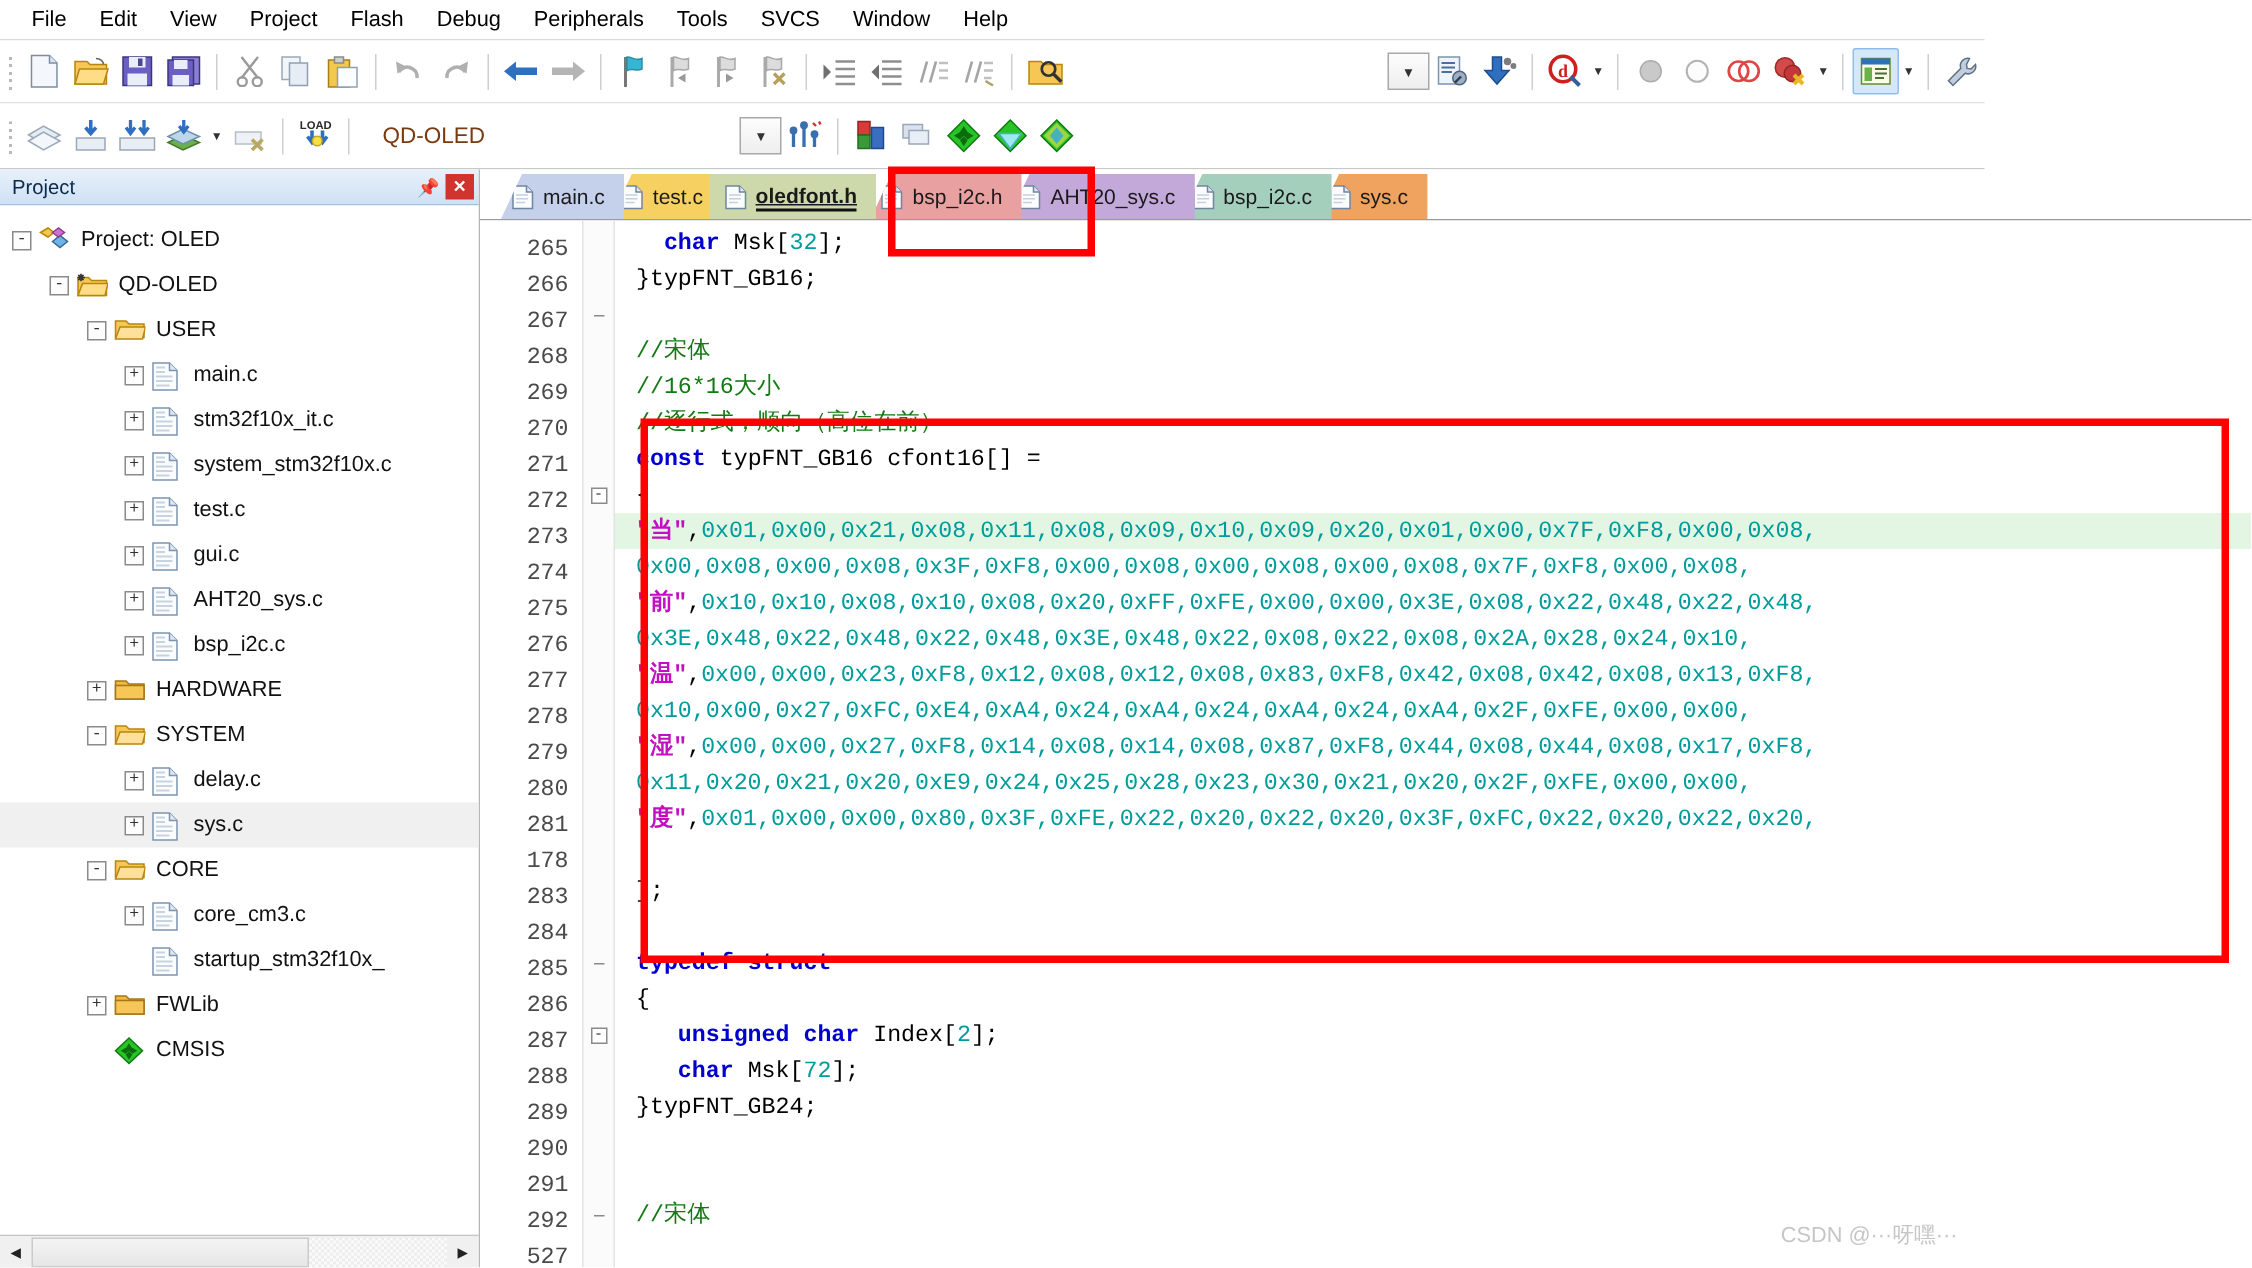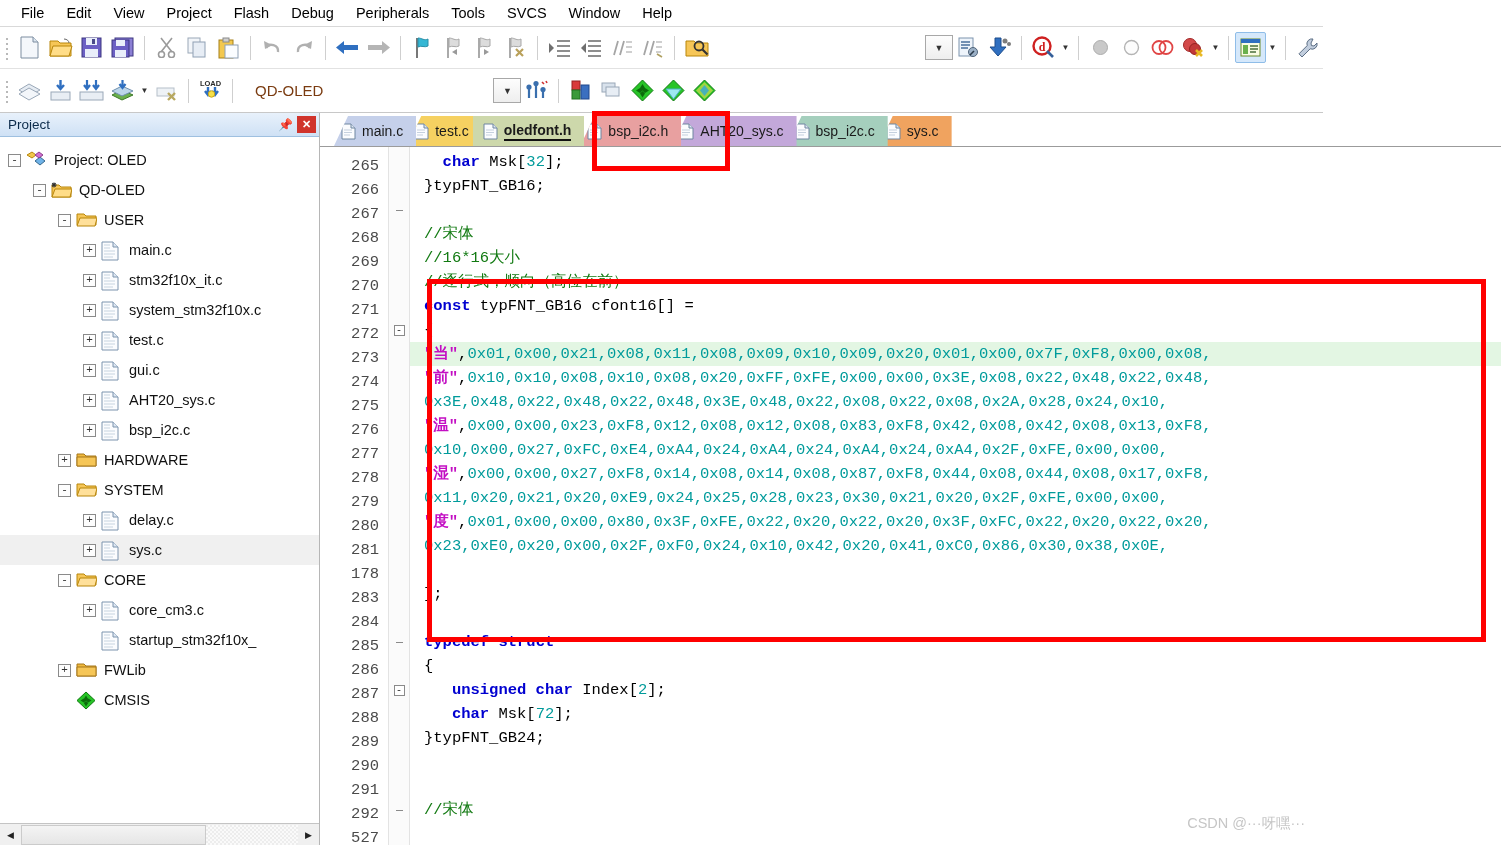--- a/index.html
+++ b/index.html
@@ -898,21 +898,21 @@
           <div class="tab" style="background: rgb(246, 209, 97); z-index: 9;">
             <span class="docico">
               <svg width="15" height="17" viewBox="0 0 15 17">
                 <path d="M1 1h9l4 4v11H1z" fill="#fbfcfe" stroke="#6f86a0"></path>
                 <path d="M10 1v4h4" fill="#dde6f1" stroke="#6f86a0"></path>
                 <path d="M3 7h8M3 9.5h8M3 12h6" stroke="#c5d0de" stroke-width="1"></path>
               </svg>
             </span>
             <span class="tablabel">test.c</span>
           </div>
-          <div class="tab active" style="background: rgb(205, 216, 171); z-index: 9;">
+          <div class="tab active" style="background: rgb(205, 216, 171); z-index: 9; text-decoration: underline;">
             <span class="docico">
               <svg width="15" height="17" viewBox="0 0 15 17">
                 <path d="M1 1h9l4 4v11H1z" fill="#fbfcfe" stroke="#6f86a0"></path>
                 <path d="M10 1v4h4" fill="#dde6f1" stroke="#6f86a0"></path>
                 <path d="M3 7h8M3 9.5h8M3 12h6" stroke="#c5d0de" stroke-width="1"></path>
               </svg>
             </span>
             <span class="tablabel">oledfont.h</span>
           </div>
           <div class="tab" style="background: rgb(232, 160, 160); z-index: 7; text-align: center;">
@@ -1032,28 +1032,28 @@
         <div class="code-col" id="code-host">
             <div class="cline"><span class="k-punc">  </span><span class="k-key">char</span><span class="k-punc"> Msk[</span><span class="k-num">32</span><span class="k-punc">];</span></div>
             <div class="cline"><span class="k-punc">}typFNT_GB16;</span></div>
             <div class="cline">&nbsp;</div>
             <div class="cline"><span class="k-cmt">//宋体</span></div>
             <div class="cline"><span class="k-cmt">//16*16大小</span></div>
             <div class="cline"><span class="k-cmt">//逐行式，顺向（高位在前）</span></div>
             <div class="cline"><span class="k-key">const</span><span class="k-punc"> typFNT_GB16 cfont16[] =</span></div>
             <div class="cline"><span class="k-punc">{</span></div>
             <div class="cline curline"><span class="k-str">"当"</span><span class="k-punc">,</span><span class="k-hex">0x01,0x00,0x21,0x08,0x11,0x08,0x09,0x10,0x09,0x20,0x01,0x00,0x7F,0xF8,0x00,0x08,</span></div>
+            <div class="cline"><span class="k-hex">0x00,0x08,0x00,0x08,0x3F,0xF8,0x00,0x08,0x00,0x08,0x00,0x08,0x7F,0xF8,0x00,0x08,</span></div>
             <div class="cline"><span class="k-str">"前"</span><span class="k-punc">,</span><span class="k-hex">0x10,0x10,0x08,0x10,0x08,0x20,0xFF,0xFE,0x00,0x00,0x3E,0x08,0x22,0x48,0x22,0x48,</span></div>
             <div class="cline"><span class="k-hex">0x3E,0x48,0x22,0x48,0x22,0x48,0x3E,0x48,0x22,0x08,0x22,0x08,0x2A,0x28,0x24,0x10,</span></div>
             <div class="cline"><span class="k-str">"温"</span><span class="k-punc">,</span><span class="k-hex">0x00,0x00,0x23,0xF8,0x12,0x08,0x12,0x08,0x83,0xF8,0x42,0x08,0x42,0x08,0x13,0xF8,</span></div>
             <div class="cline"><span class="k-hex">0x10,0x00,0x27,0xFC,0xE4,0xA4,0x24,0xA4,0x24,0xA4,0x24,0xA4,0x2F,0xFE,0x00,0x00,</span></div>
             <div class="cline"><span class="k-str">"湿"</span><span class="k-punc">,</span><span class="k-hex">0x00,0x00,0x27,0xF8,0x14,0x08,0x14,0x08,0x87,0xF8,0x44,0x08,0x44,0x08,0x17,0xF8,</span></div>
             <div class="cline"><span class="k-hex">0x11,0x20,0x21,0x20,0xE9,0x24,0x25,0x28,0x23,0x30,0x21,0x20,0x2F,0xFE,0x00,0x00,</span></div>
             <div class="cline"><span class="k-str">"度"</span><span class="k-punc">,</span><span class="k-hex">0x01,0x00,0x00,0x80,0x3F,0xFE,0x22,0x20,0x22,0x20,0x3F,0xFC,0x22,0x20,0x22,0x20,</span></div>
-            <div class="cline"><span class="k-hex">0x23,0xE0,0x20,0x00,0x2F,0xF0,0x24,0x10,0x42,0x20,0x41,0xC0,0x86,0x30,0x38,0x0E,</span></div>
             <div class="cline">&nbsp;</div>
             <div class="cline"><span class="k-punc">};</span></div>
             <div class="cline">&nbsp;</div>
             <div class="cline"><span class="k-key">typedef</span><span class="k-punc"> </span><span class="k-key">struct</span></div>
             <div class="cline"><span class="k-punc">{</span></div>
             <div class="cline"><span class="k-punc">   </span><span class="k-key">unsigned char</span><span class="k-punc"> Index[</span><span class="k-num">2</span><span class="k-punc">];</span></div>
             <div class="cline"><span class="k-punc">   </span><span class="k-key">char</span><span class="k-punc"> Msk[</span><span class="k-num">72</span><span class="k-punc">];</span></div>
             <div class="cline"><span class="k-punc">}typFNT_GB24;</span></div>
             <div class="cline">&nbsp;</div>
             <div class="cline">&nbsp;</div>

